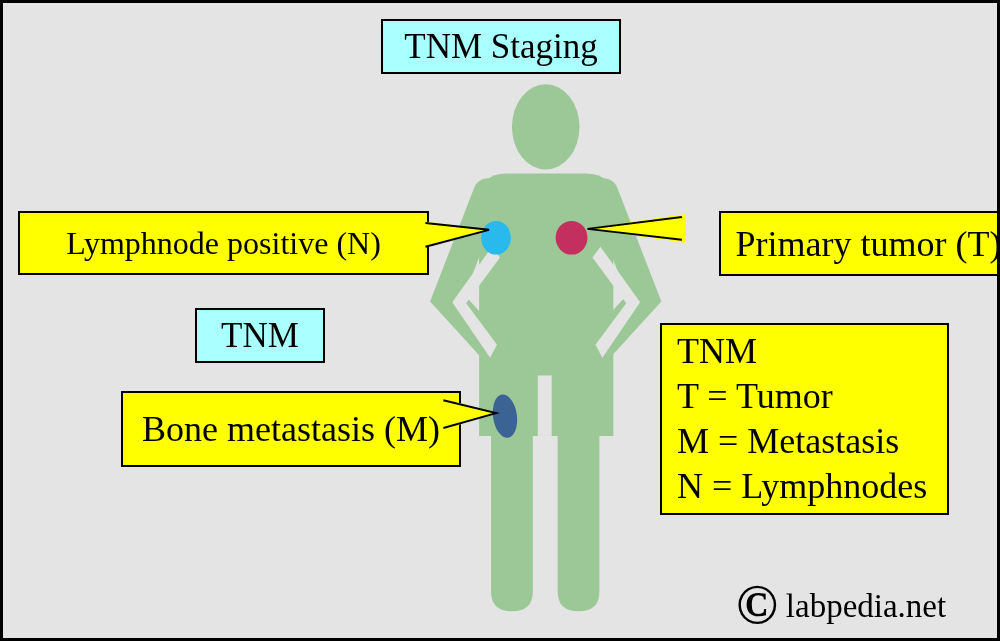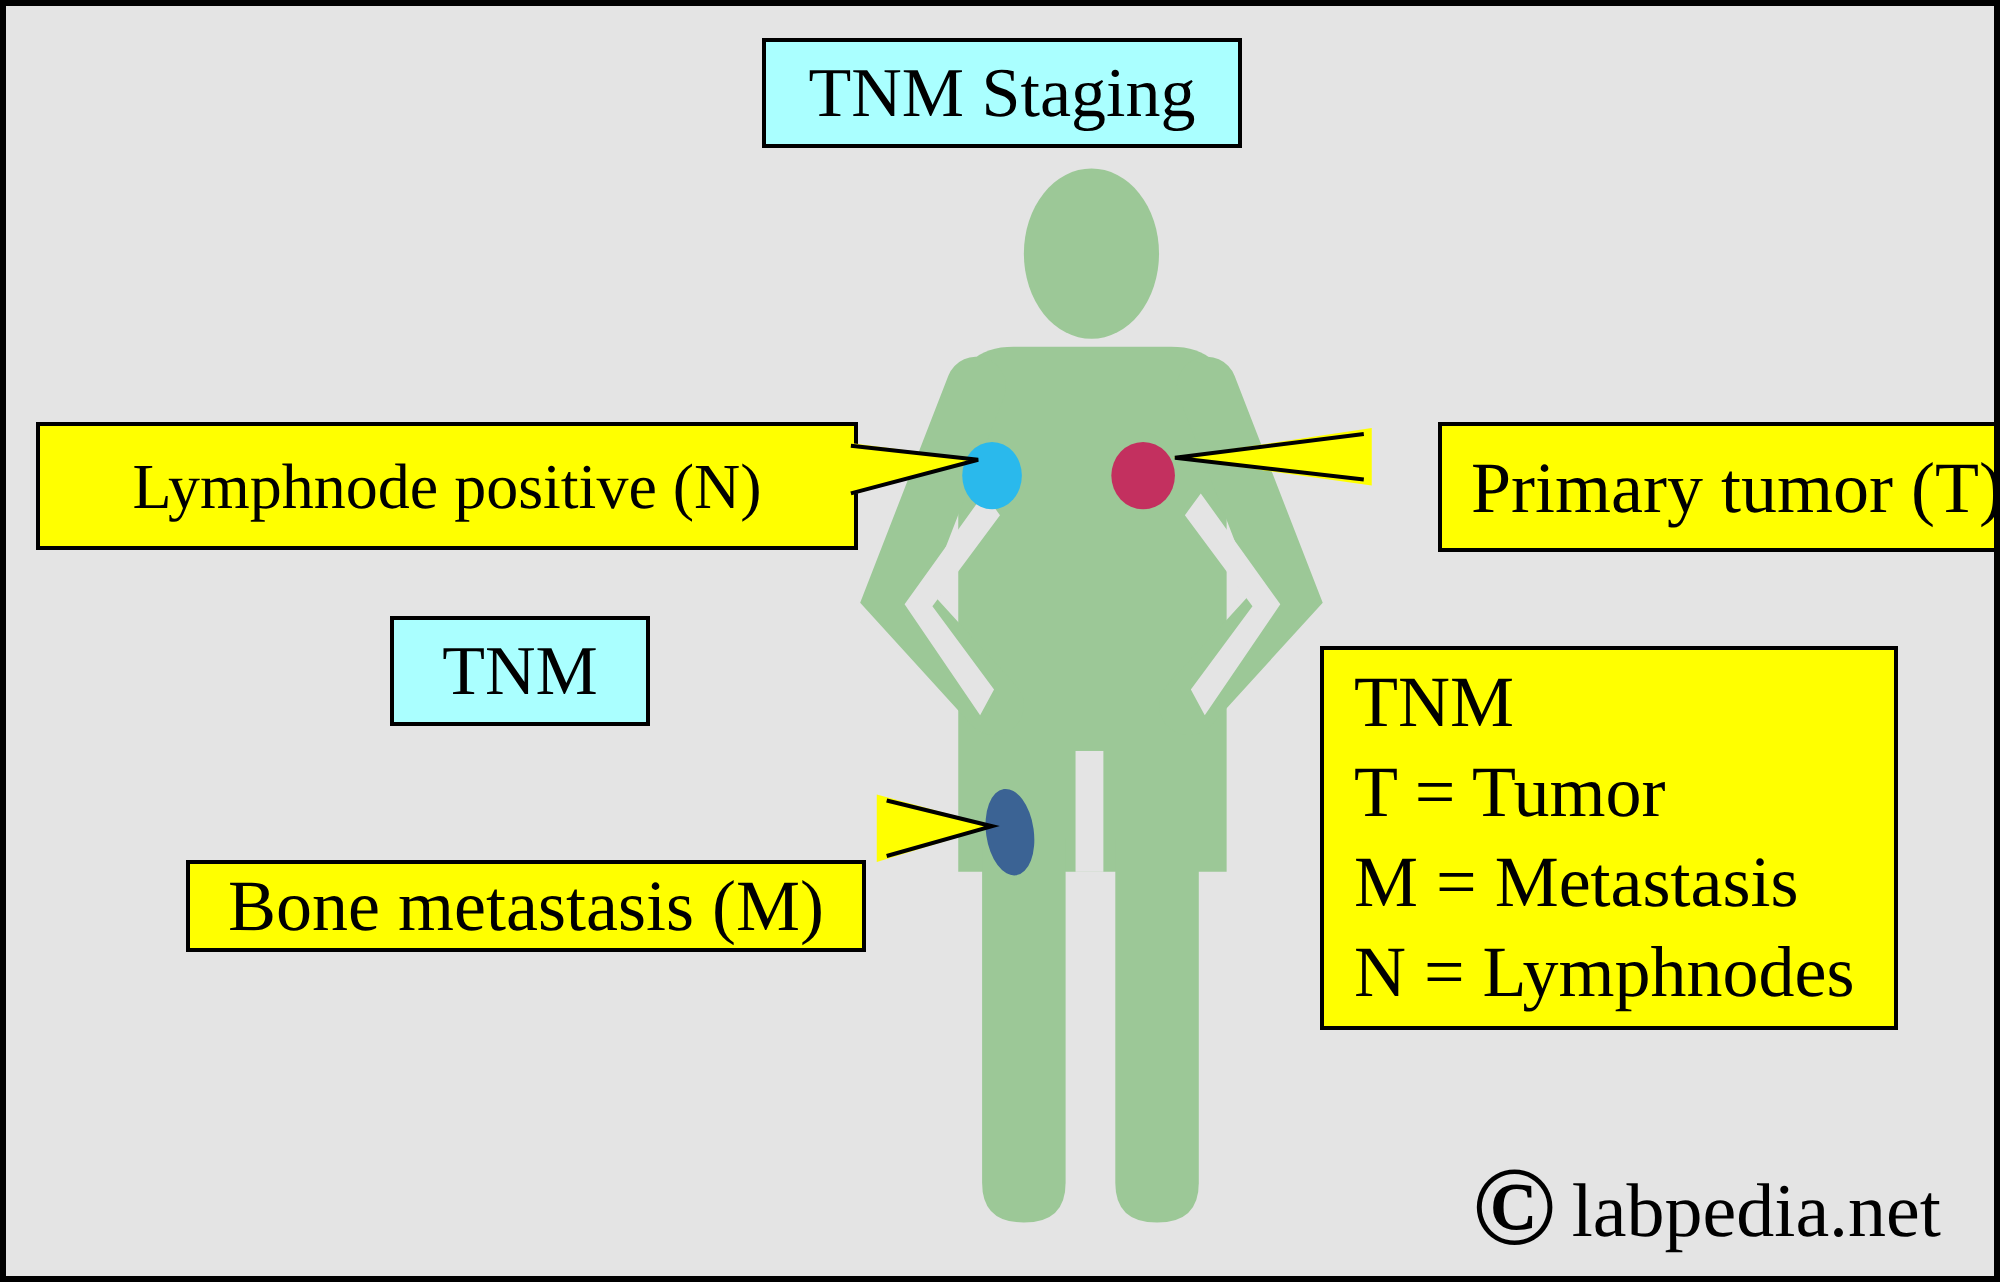--- a/index.html
+++ b/index.html
@@ -24,36 +24,36 @@
     text-align:right;
     z-index:3;
     white-space:nowrap;
   }
   .yellow{background:#ffff00;}
   .cyan{background:#aaffff;}
   .title-box{left:378px;top:16px;width:240px;height:55px;font-size:35px;}
   .lymph-box{left:15px;top:208px;width:411px;height:64px;font-size:32px;}
   .tumor-box{left:716px;top:208px;width:299px;height:65px;font-size:36px;}
   .tnm-box{left:192px;top:305px;width:130px;height:55px;font-size:35px;}
-  .bone-box{left:90px;top:388px;width:340px;height:46px;font-size:36px;margin-top:39px;}
+  .bone-box{left:118px;top:388px;width:340px;height:76px;font-size:36px;}
   .legend-box{
     left:657px;top:320px;width:289px;height:192px;
     flex-direction:column;align-items:flex-start;justify-content:flex-start;
     padding:4px 0 0 15px;font-size:36px;text-align:left;
   }
   .legend-line{line-height:45px;}
   .copyright{
     position:absolute;left:733px;top:577px;height:52px;
     display:flex;align-items:center;gap:8px;z-index:3;
   }
   .c-symbol{
     font-size:56px;font-weight:700;line-height:1;
     display:block;transform:translateY(-2px);
   }
-  .wm-text{font-size:38px;line-height:1;}
+  .wm-text{font-size:33px;line-height:1;}
 </style>
 </head>
 <body>
 
 <div class="canvas">
 
   <svg class="layer figure-layer" viewBox="0 0 1000 641" width="100%" height="100%" preserveAspectRatio="none">
     <g fill="#9cc897">
       <ellipse cx="546" cy="125" rx="34" ry="43"></ellipse>
       <path d="M479,200 Q479,172 507,172 L586,172 Q614,172 614,200 L614,437 L479,437 Z"></path>

